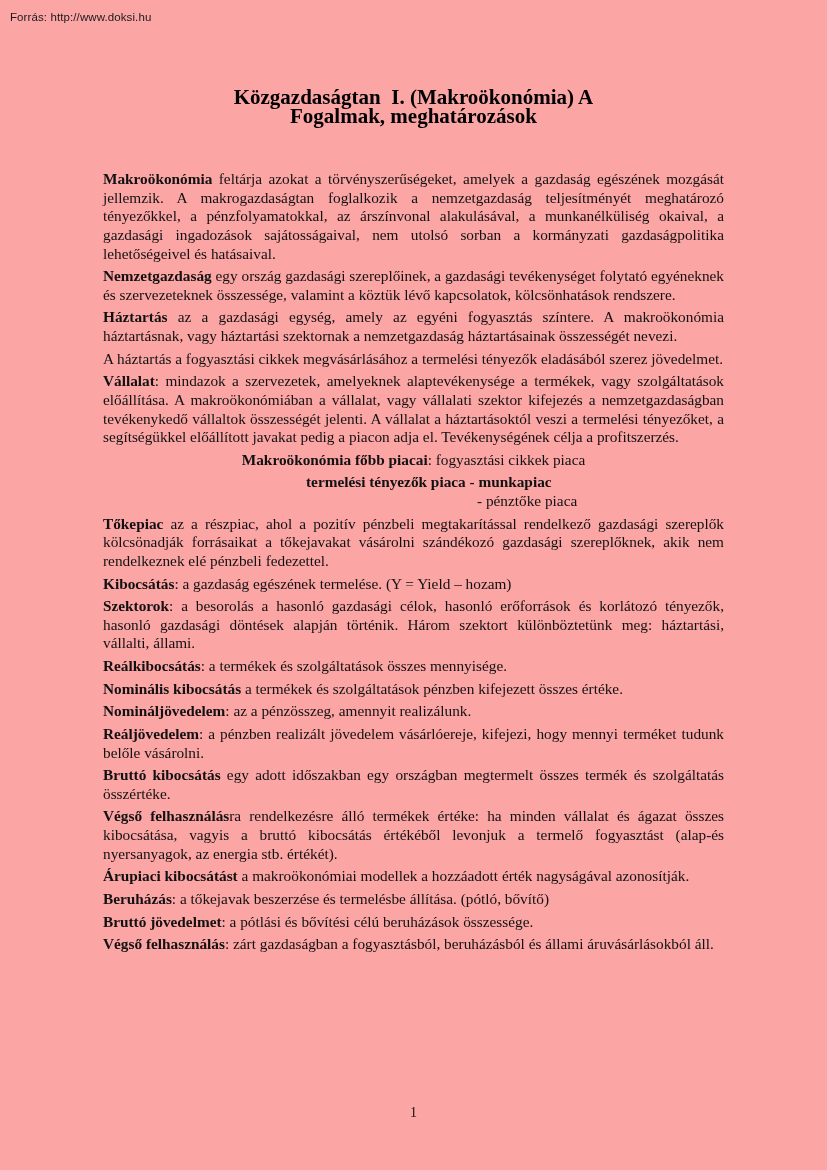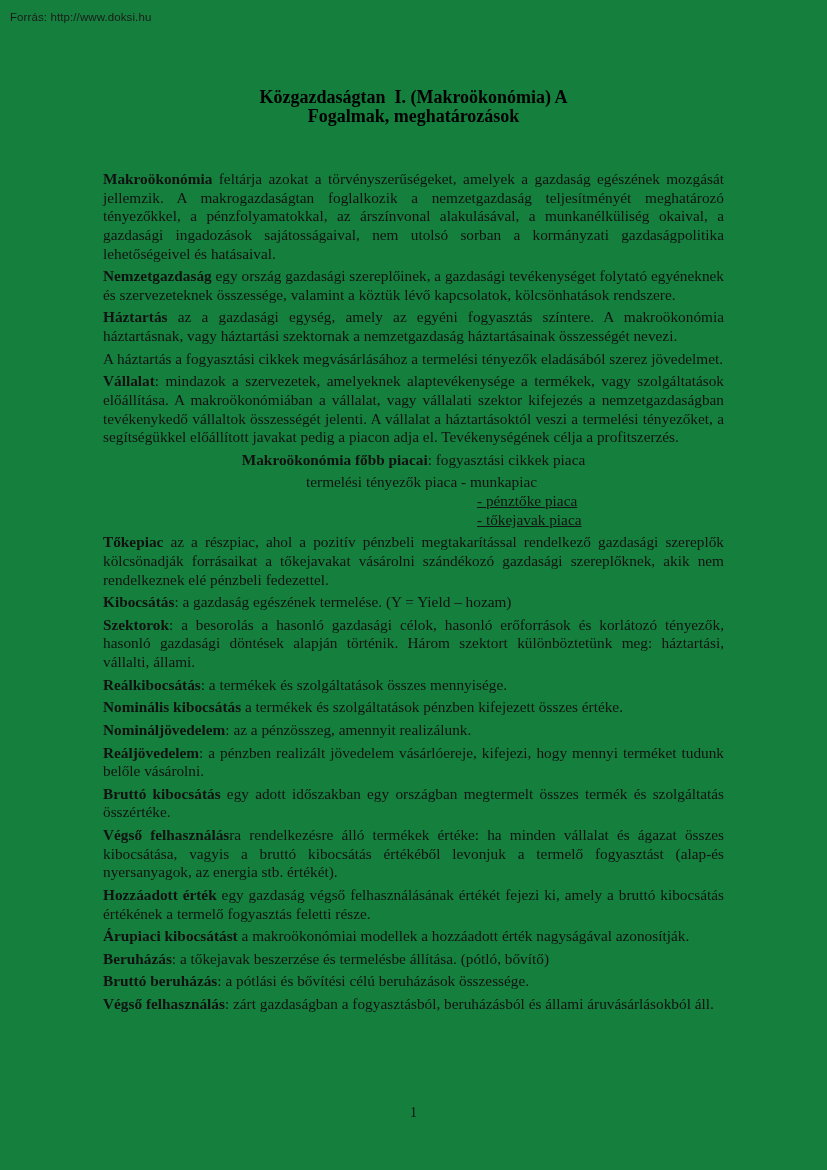--- a/index.html
+++ b/index.html
@@ -15,21 +15,21 @@
     font-family: "Liberation Serif", "DejaVu Serif", serif;
     color: #111111;
     overflow: hidden;
   }
 
   .page {
     position: absolute;
     inset: 0;
     width: 827px;
     height: 1170px;
-    background: #15803d;
+    background: #fca5a5;
   }
 
   
   .source-line {
     position: absolute;
     top: 11px;
     left: 10px;
     font-family: "Liberation Sans", "DejaVu Sans", sans-serif;
     font-size: 11.5px;
     line-height: 13px;
@@ -39,21 +39,21 @@
   }
 
   
   .doc-title {
     position: absolute;
     top: 88px;
     left: 99px;
     width: 629px;
     text-align: center;
     font-weight: bold;
-    font-size: 18px;
+    font-size: 21px;
     line-height: 19.4px;
     color: #000000;
   }
   .doc-title .title-line { display: block; white-space: pre; }
 
   
   .body-col {
     position: absolute;
     top: 166px;
     left: 99px;
@@ -86,22 +86,22 @@
     list-style: none;
   }
   .market-list li {
     margin: 0;
     padding: 0;
     white-space: nowrap;
     text-align: left;
     font-size: 15.3px;
     line-height: 18.62px;
   }
-  .market-list li.indent-1 { padding-left: 207px; }
-  .market-list li.indent-2 { padding-left: 378px; text-decoration: underline; }
+  .market-list li.indent-1 { padding-left: 207px; font-weight: bold; }
+  .market-list li.indent-2 { padding-left: 378px; }
 
   
   .page-number {
     position: absolute;
     top: 1105px;
     left: 0;
     width: 827px;
     text-align: center;
     font-size: 14px;
     line-height: 16px;
@@ -130,21 +130,20 @@
 
     <p class="para"><span>A háztartás a fogyasztási cikkek megvásárlásához a termelési tényezők eladásából szerez jövedelmet.</span></p>
 
     <p class="para"><b class="term">Vállalat</b><span>: mindazok a szervezetek, amelyeknek alaptevékenysége a termékek, vagy szolgáltatások előállítása. A makroökonómiában a vállalat, vagy vállalati szektor kifejezés a nemzetgazdaságban tevékenykedő vállaltok összességét jelenti. A vállalat a háztartásoktól veszi a termelési tényezőket, a segítségükkel előállított javakat pedig a piacon adja el. Tevékenységének célja a profitszerzés.</span></p>
 
     <p class="para nojust"><b class="term">Makroökonómia főbb piacai</b><span>: fogyasztási cikkek piaca</span></p>
 
     <ul class="market-list">
       <li class="indent-1">termelési tényezők piaca - munkapiac</li>
       <li class="indent-2">- pénztőke piaca</li>
-      <li class="indent-2">- tőkejavak piaca</li>
     </ul>
 
     <p class="para"><b class="term">Tőkepiac</b><span> az a részpiac, ahol a pozitív pénzbeli megtakarítással rendelkező gazdasági szereplők kölcsönadják forrásaikat a tőkejavakat vásárolni szándékozó gazdasági szereplőknek, akik nem rendelkeznek elé pénzbeli fedezettel.</span></p>
 
     <p class="para"><b class="term">Kibocsátás</b><span>: a gazdaság egészének termelése. (Y = Yield – hozam)</span></p>
 
     <p class="para"><b class="term">Szektorok</b><span>: a besorolás a hasonló gazdasági célok, hasonló erőforrások és korlátozó tényezők, hasonló gazdasági döntések alapján történik. Három szektort különböztetünk meg: háztartási, vállalti, állami.</span></p>
 
 
     <p class="para"><b class="term">Reálkibocsátás</b><span>: a termékek és szolgáltatások összes mennyisége.</span></p>
@@ -152,27 +151,26 @@
     <p class="para"><b class="term">Nominális kibocsátás</b><span> a termékek és szolgáltatások pénzben kifejezett összes értéke.</span></p>
 
     <p class="para"><b class="term">Nomináljövedelem</b><span>: az a pénzösszeg, amennyit realizálunk.</span></p>
 
     <p class="para"><b class="term">Reáljövedelem</b><span>: a pénzben realizált jövedelem vásárlóereje, kifejezi, hogy mennyi terméket tudunk belőle vásárolni.</span></p>
 
     <p class="para"><b class="term">Bruttó kibocsátás</b><span> egy adott időszakban egy országban megtermelt összes termék és szolgáltatás összértéke.</span></p>
 
     <p class="para"><b class="term">Végső felhasználás</b><span>ra rendelkezésre álló termékek értéke: ha minden vállalat és ágazat összes kibocsátása, vagyis a bruttó kibocsátás értékéből levonjuk a termelő fogyasztást (alap-és nyersanyagok, az energia stb. értékét).</span></p>
 
-    <p class="para"><b class="term">Hozzáadott érték</b><span> egy gazdaság végső felhasználásának értékét fejezi ki, amely a bruttó kibocsátás értékének a termelő fogyasztás feletti része.</span></p>
 
     <p class="para"><b class="term">Árupiaci kibocsátást</b><span> a makroökonómiai modellek a hozzáadott érték nagyságával azonosítják.</span></p>
 
     <p class="para"><b class="term">Beruházás</b><span>: a tőkejavak beszerzése és termelésbe állítása. (pótló, bővítő)</span></p>
 
-    <p class="para"><b class="term">Bruttó beruházás</b><span>: a pótlási és bővítési célú beruházások összessége.</span></p>
+    <p class="para"><b class="term">Bruttó jövedelmet</b><span>: a pótlási és bővítési célú beruházások összessége.</span></p>
 
 
     <p class="para"><b class="term">Végső felhasználás</b><span>: zárt gazdaságban a fogyasztásból, beruházásból és állami áruvásárlásokból áll.</span></p>
 
   </div>
 
   <div class="page-number">1</div>
 
 </div>
 

